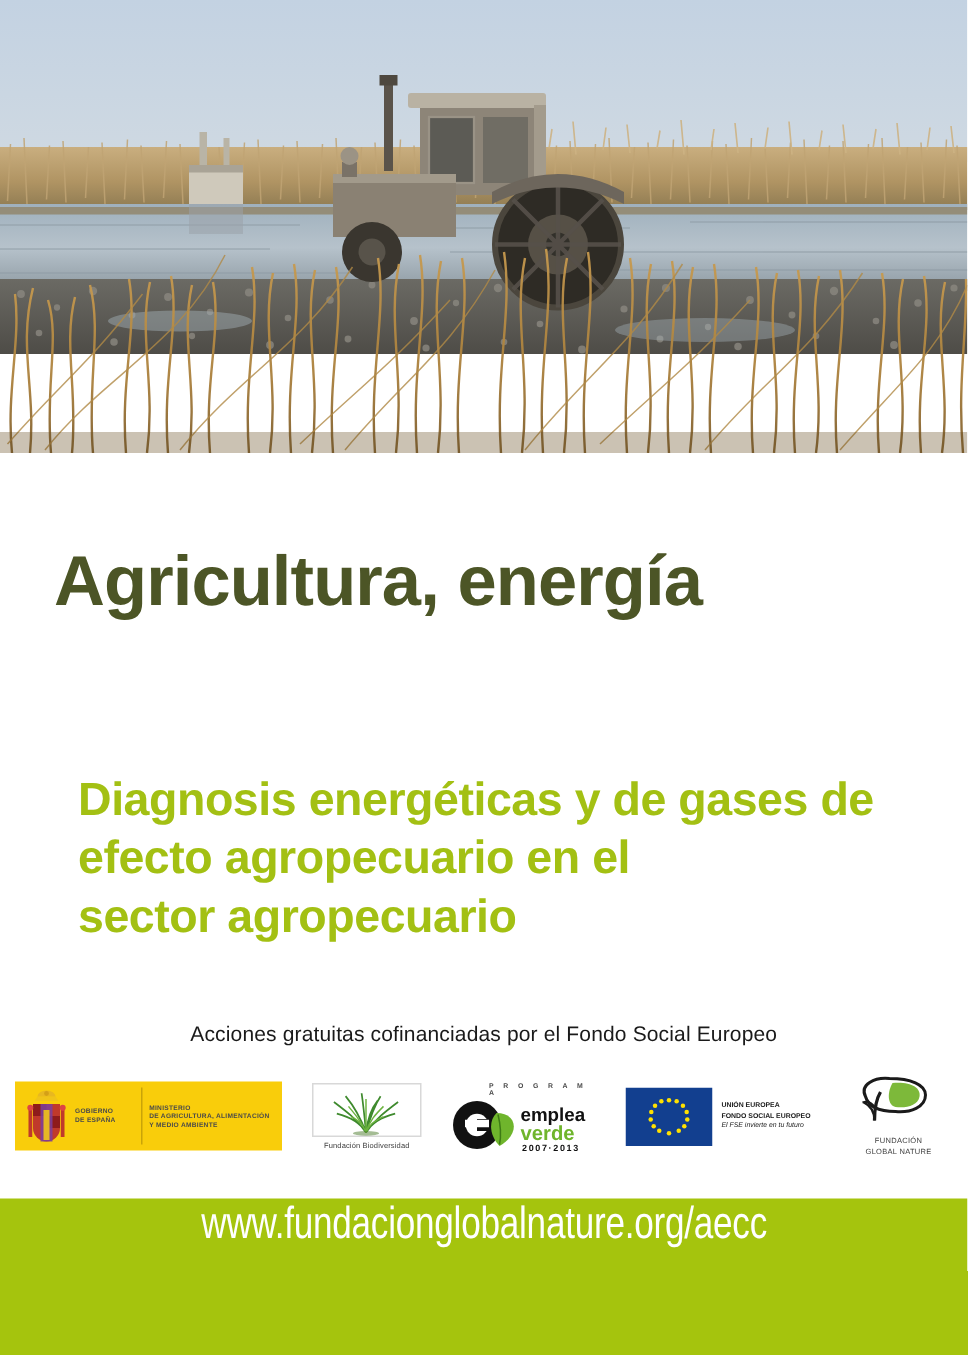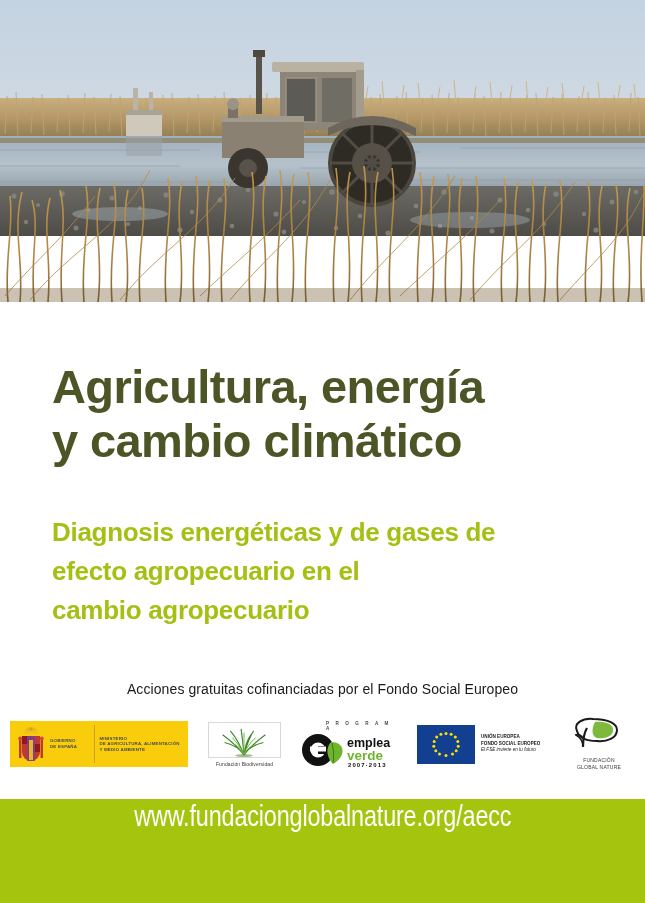--- a/index.html
+++ b/index.html
@@ -7,28 +7,28 @@
     width:645px;height:903px;overflow:hidden;background:#ffffff;
     font-family:"Liberation Sans", sans-serif;
   }
   .page{position:relative;width:645px;height:903px;background:#fff;}
 
   
   .photo{position:absolute;left:0;top:0;width:645px;height:302px;overflow:hidden;}
   .photo svg{display:block;width:645px;height:302px;}
 
   
-  .title-block{position:absolute;left:52px;top:360px;width:560px;}
+  .title-block{position:absolute;left:36px;top:360px;width:560px;}
   .title{
     font-size:47px;line-height:54px;font-weight:bold;
     color:#4c5526;letter-spacing:-0.6px;margin:0;
   }
   .subtitle-block{position:absolute;left:52px;top:513px;width:570px;}
   .subtitle{
-    font-size:26px;line-height:39px;font-weight:bold;
+    font-size:31px;line-height:39px;font-weight:bold;
     color:#a3c013;letter-spacing:-0.3px;margin:0;
   }
 
   
   .funding{
     position:absolute;left:0;top:681px;width:645px;text-align:center;
     font-size:14px;color:#1a1a1a;letter-spacing:0.1px;
   }
 
   
@@ -264,27 +264,26 @@
                  M5 296 C40 256 60 242 95 196 M200 296 C240 258 260 244 300 200
                  M400 296 C440 258 460 244 500 200"></path>
       </g>
 
       <rect x="0" y="288" width="645" height="14" fill="#6b4f25" opacity=".35"></rect>
     </svg>
   </div>
 
   <div class="title-block">
     <div class="title">Agricultura, energía</div>
-    <div class="title">y cambio climático</div>
   </div>
 
   <div class="subtitle-block">
     <div class="subtitle">Diagnosis energéticas y de gases de</div>
     <div class="subtitle">efecto agropecuario en el</div>
-    <div class="subtitle">cambio agropecuario</div>
+    <div class="subtitle">sector agropecuario</div>
   </div>
 
   <div class="funding">Acciones gratuitas cofinanciadas por el Fondo Social Europeo</div>
 
   <div class="logos">
 
     <div class="logo">
       <div class="gob">
         <svg class="gob-arms" viewBox="0 0 30 36">
           <path d="M6 10 h18 v16 a9 9 0 0 1 -9 9 a9 9 0 0 1 -9 -9 z" fill="#c0392b"></path>

